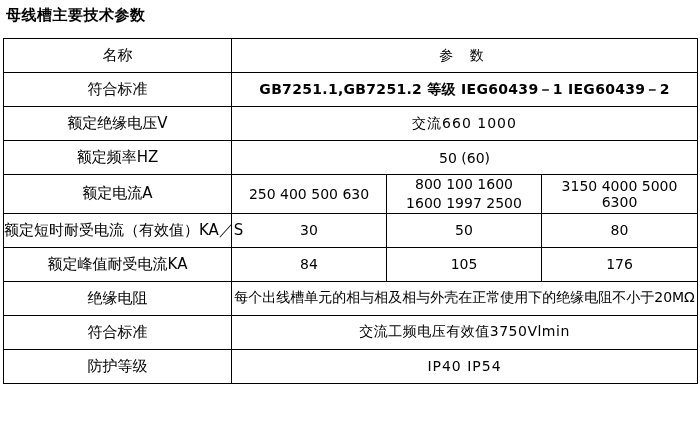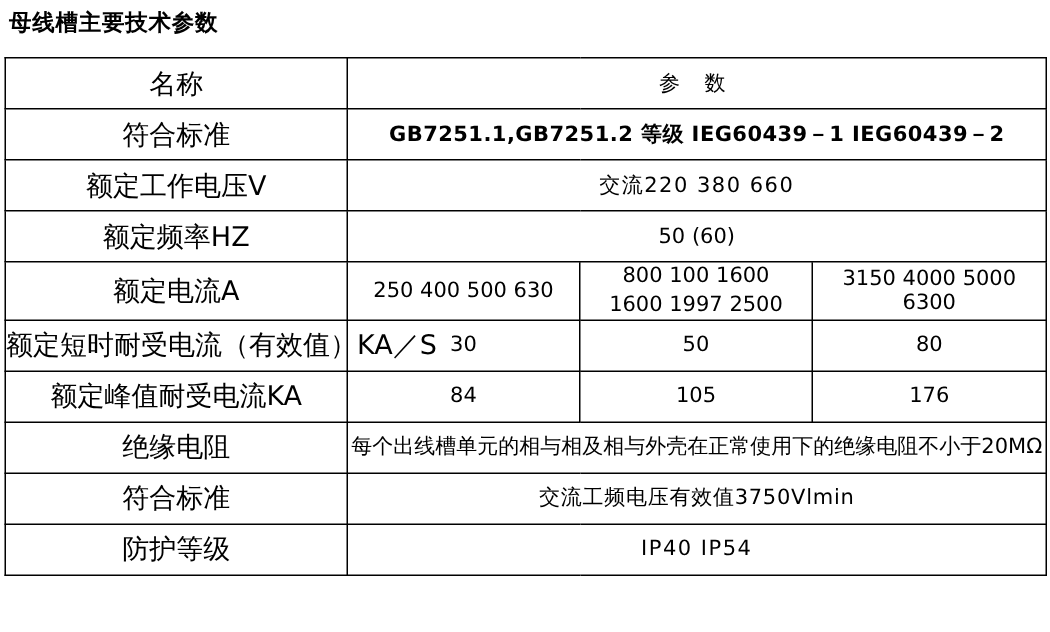--- a/index.html
+++ b/index.html
@@ -42,21 +42,21 @@
     border: 1px solid #000000;
     padding: 0;
     vertical-align: middle;
     text-align: center;
     height: 33px;
   }
   td.label {
     text-align: left;
     padding-left: 6px;
     width: 228px;
-    font-size: 18px;
+    font-size: 15px;
     white-space: nowrap;
   }
   td.value {
     font-size: 14px;
   }
   .param-head {
     letter-spacing: 6px;
     font-size: 13px;
   }
   .two-line {
@@ -109,25 +109,25 @@
       <tr>
         <td class="label">名称</td>
         <td class="value param-head" colspan="3">参    数</td>
       </tr>
 
       <tr>
         <td class="label">符合标准</td>
         <td class="value std" colspan="3">GB7251.1,GB7251.2  等级 IEG60439－1 IEG60439－2</td>
       </tr>
 
+      <tr>
+        <td class="label">额定绝缘电压V</td>
+        <td class="value volt" colspan="3">交流660 1000</td>
+      </tr>
 
-      <tr>
-        <td class="label">额定工作电压V</td>
-        <td class="value volt" colspan="3">交流220 380 660</td>
-      </tr>
 
       <tr>
         <td class="label">额定频率HZ</td>
         <td class="value freq" colspan="3">50 (60)</td>
       </tr>
 
       <tr>
         <td class="label">额定电流A</td>
         <td class="value cur-col">250 400 500 630</td>
         <td class="value cur-col two-line">

